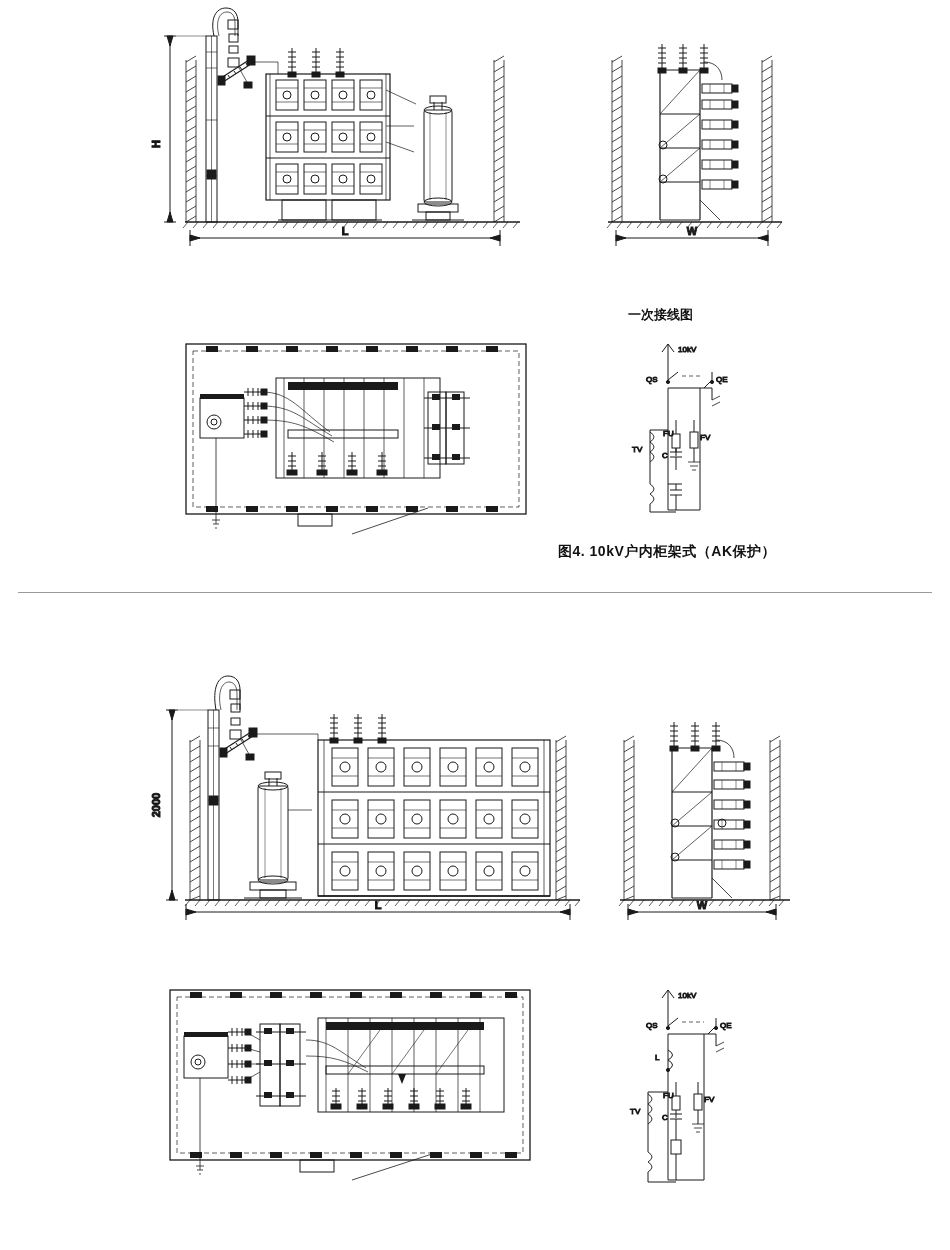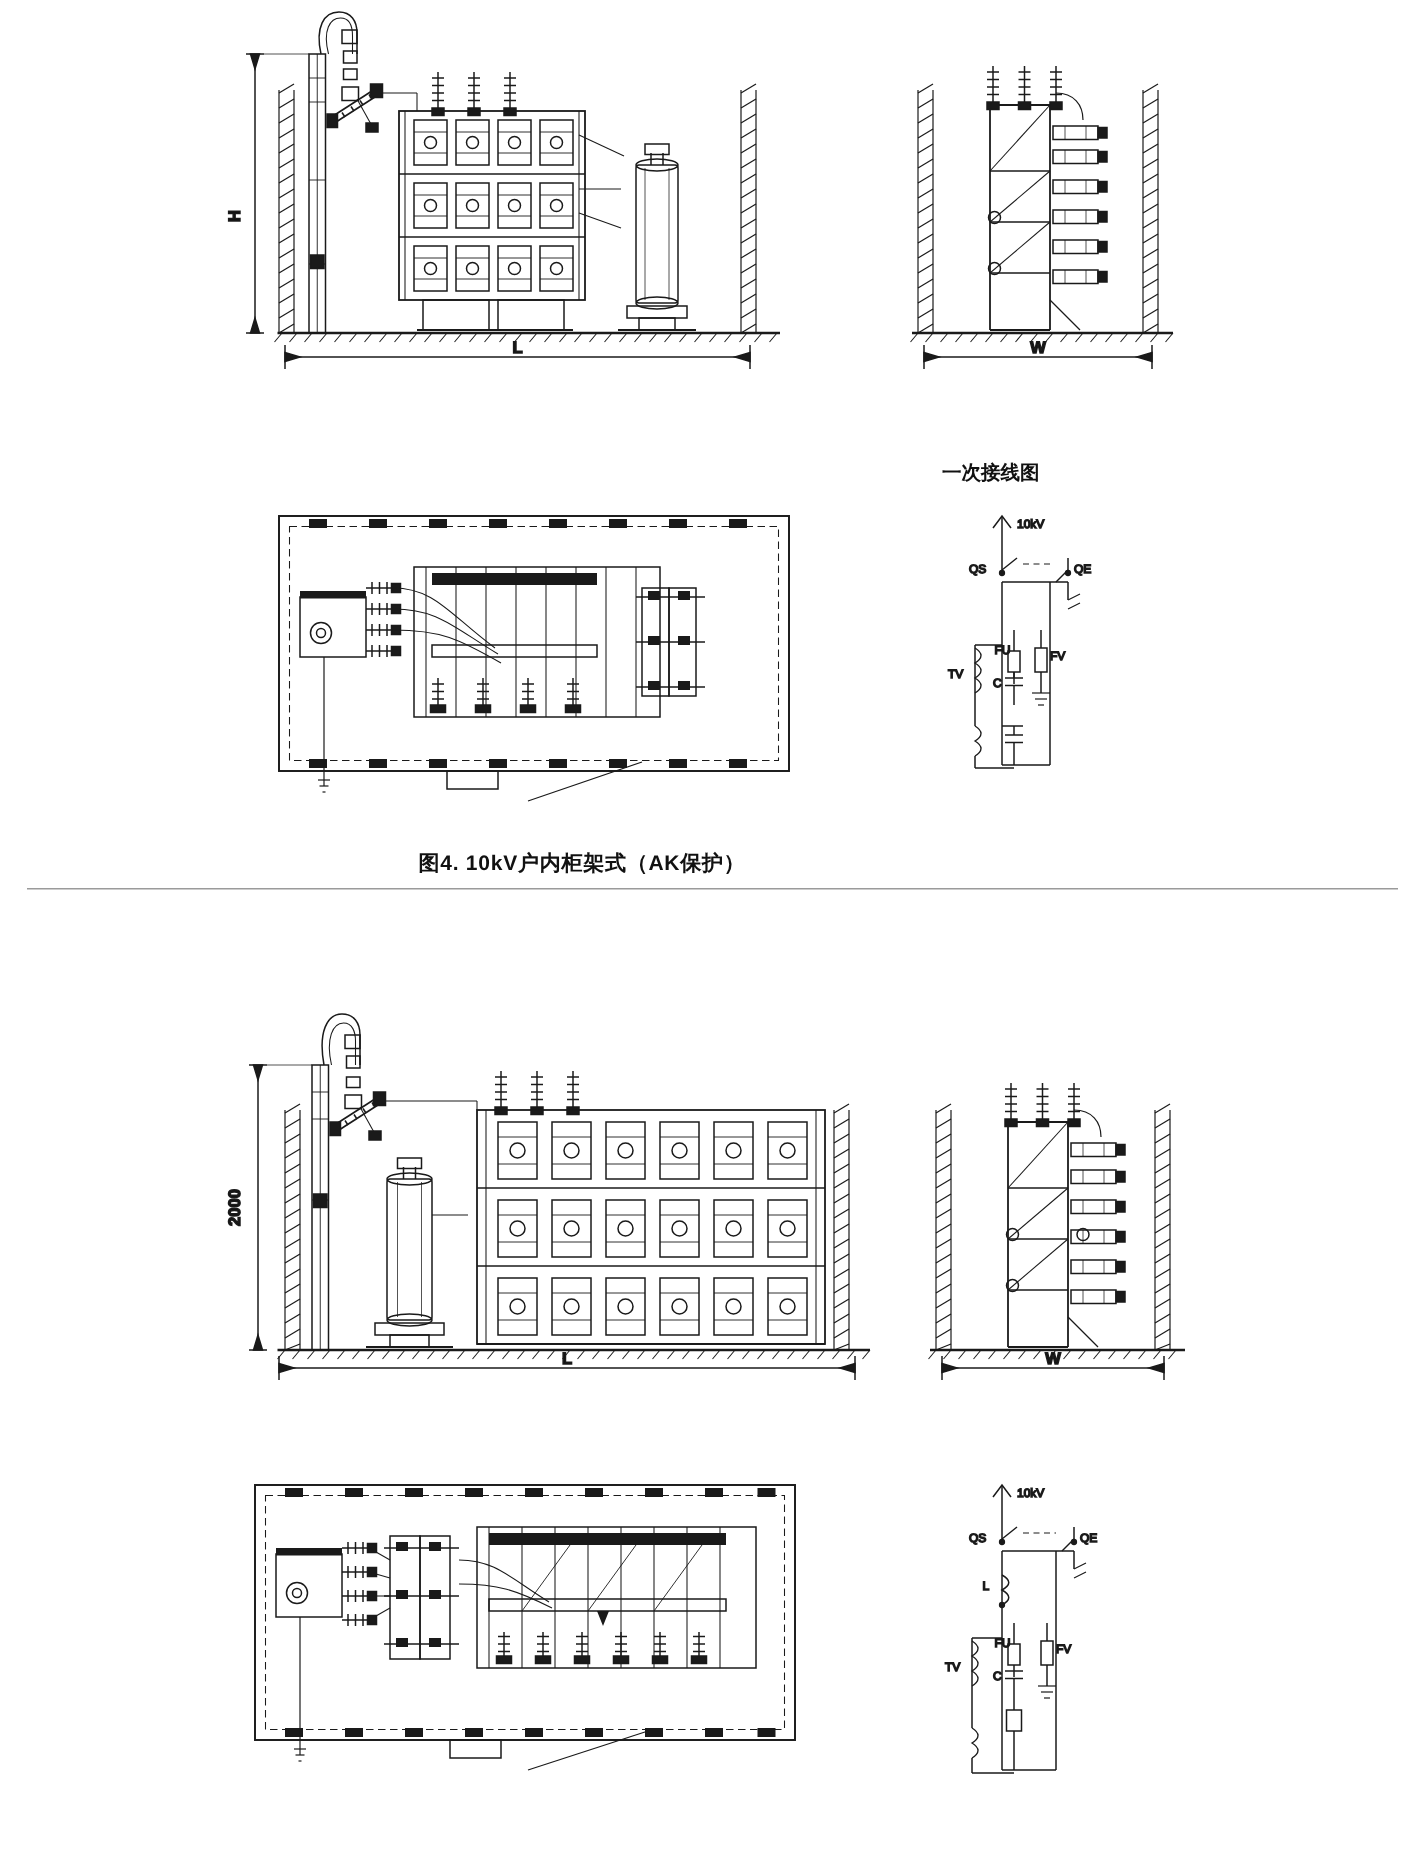--- a/index.html
+++ b/index.html
@@ -33,26 +33,25 @@
     left: 18px;
     top: 592px;
     width: 914px;
     height: 0;
     border-top: 1px solid #9a9a9a;
   }
 
   .caption {
     position: absolute;
     width: 776px;
-    text-align: center;
+    text-align: right;
     font-size: 14px;
     font-weight: bold;
     letter-spacing: 0.5px;
     color: #111;
-    margin-top: 24px;
   }
   #caption-4 { top: 543px; }
 
   .schem-title {
     position: absolute;
     font-size: 13px;
     font-weight: bold;
     color: #111;
     text-align: right;
   }

